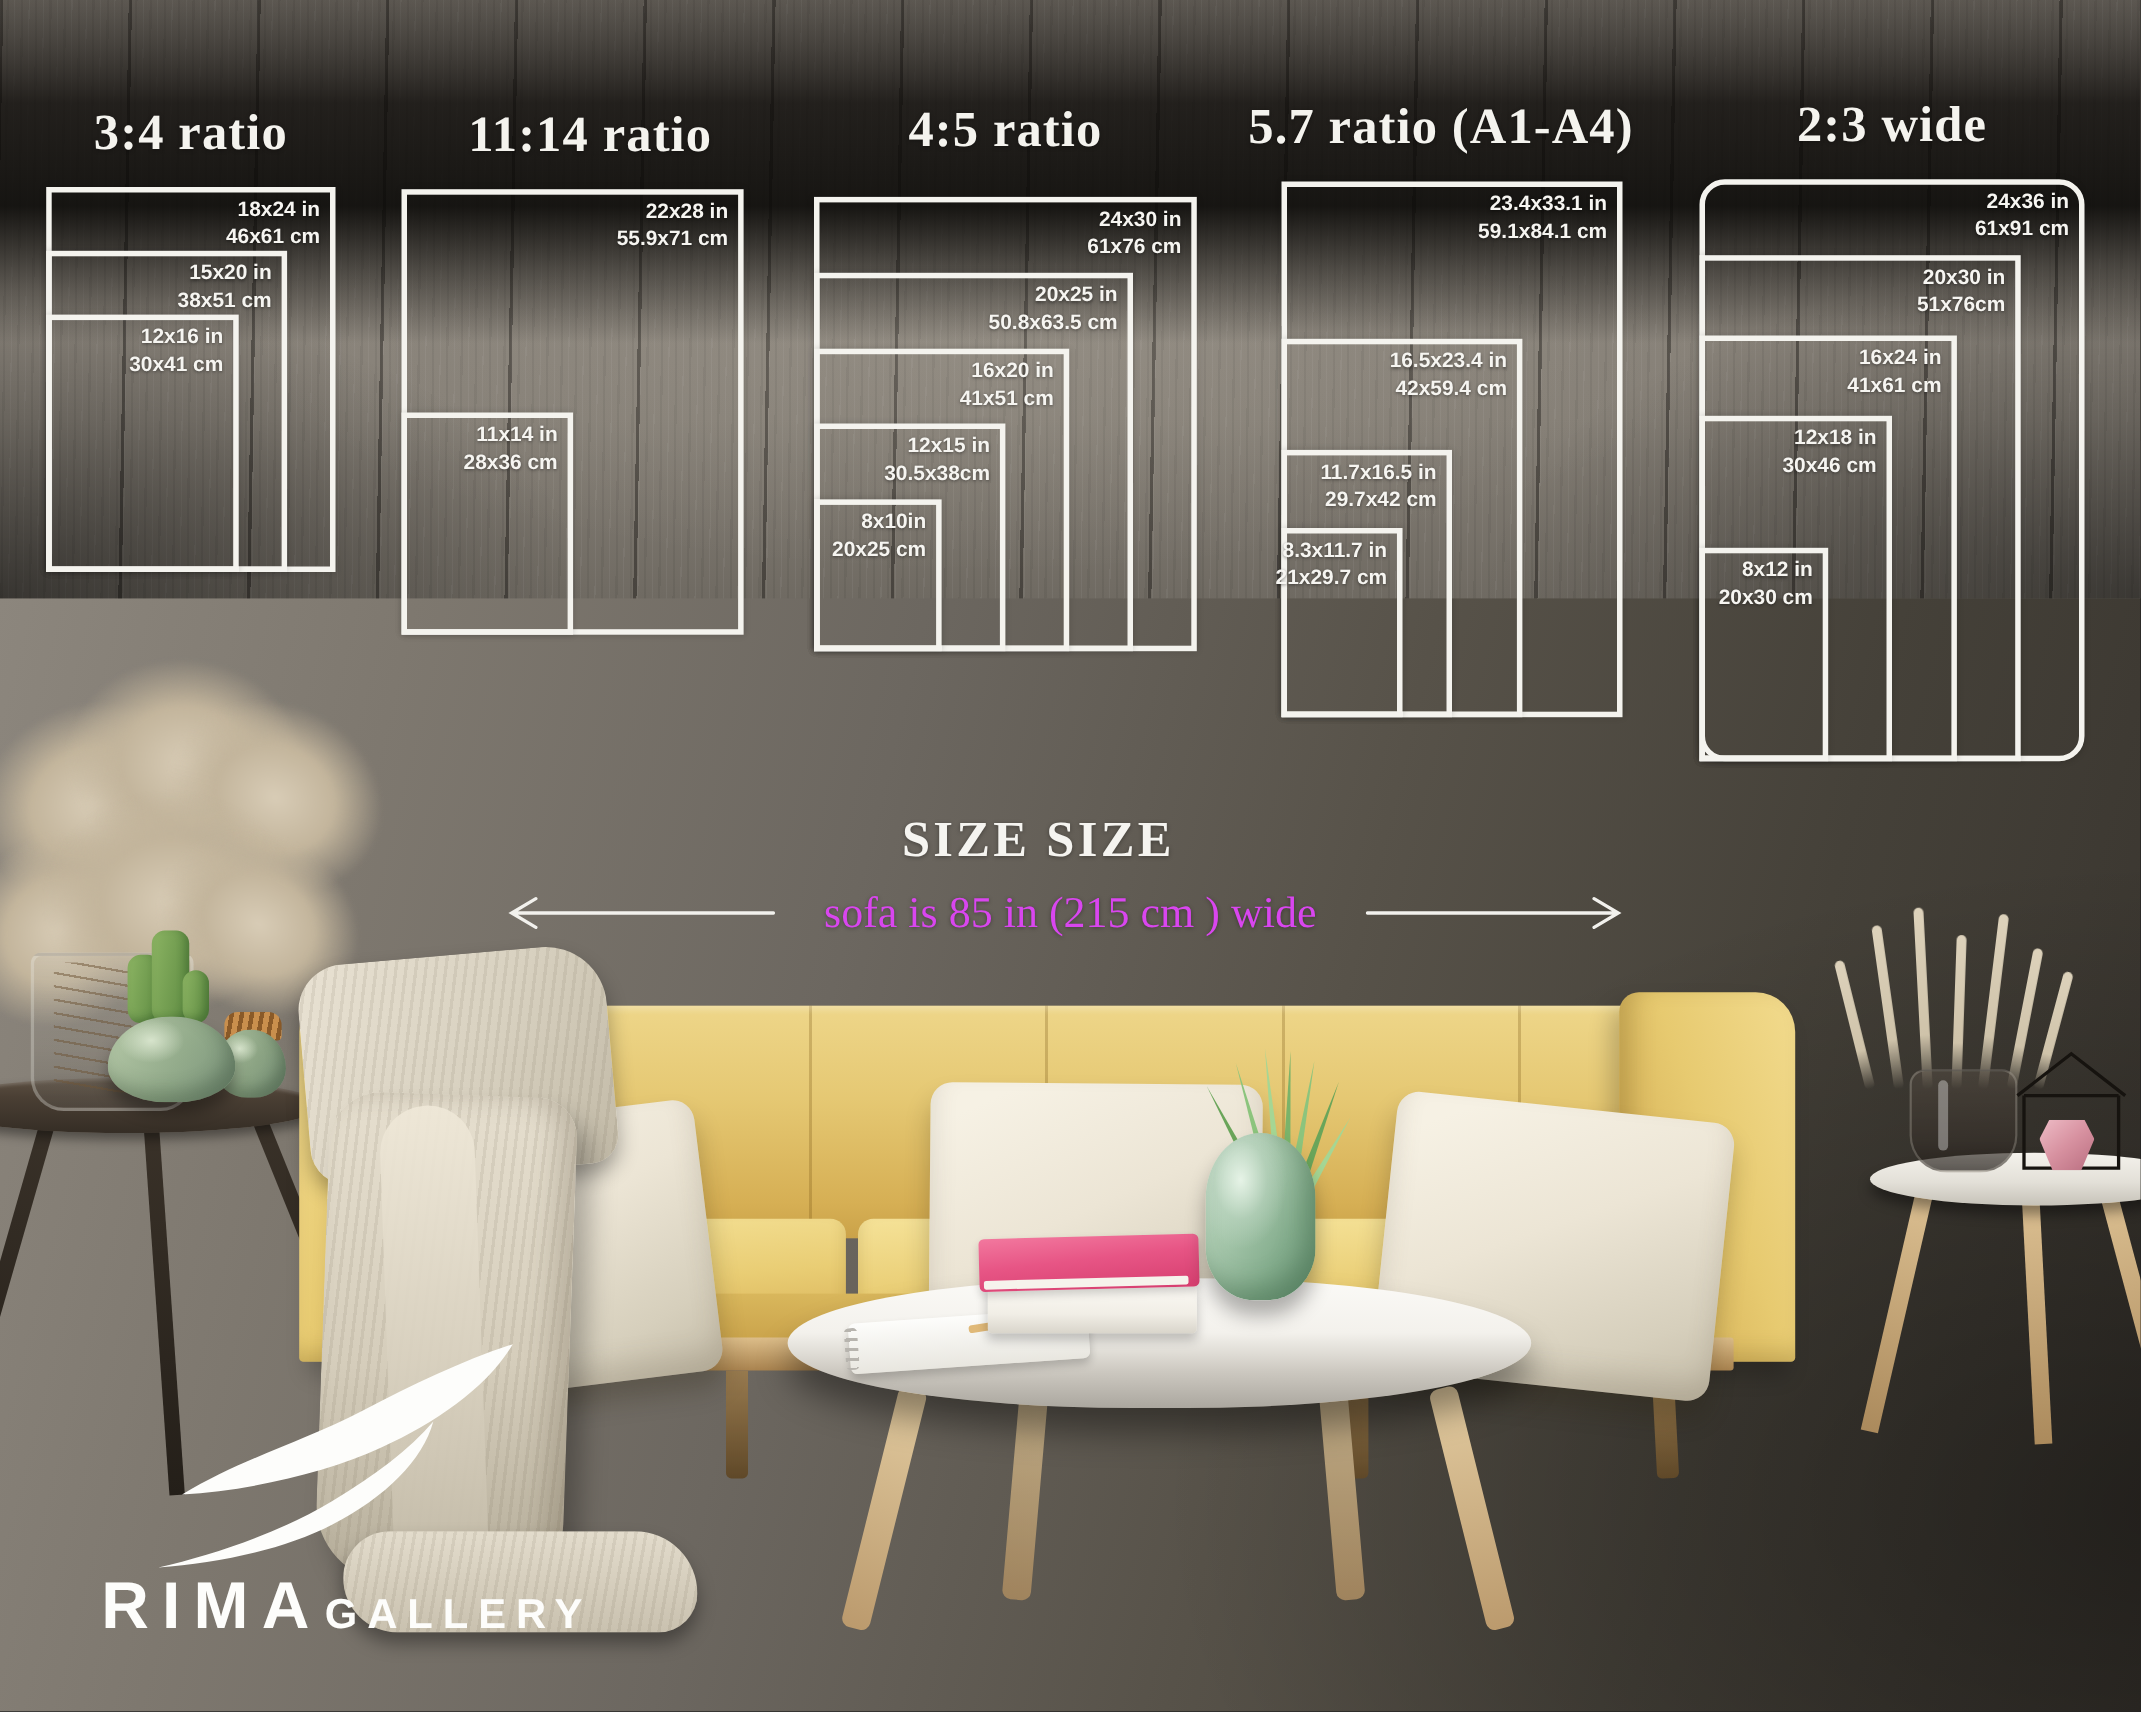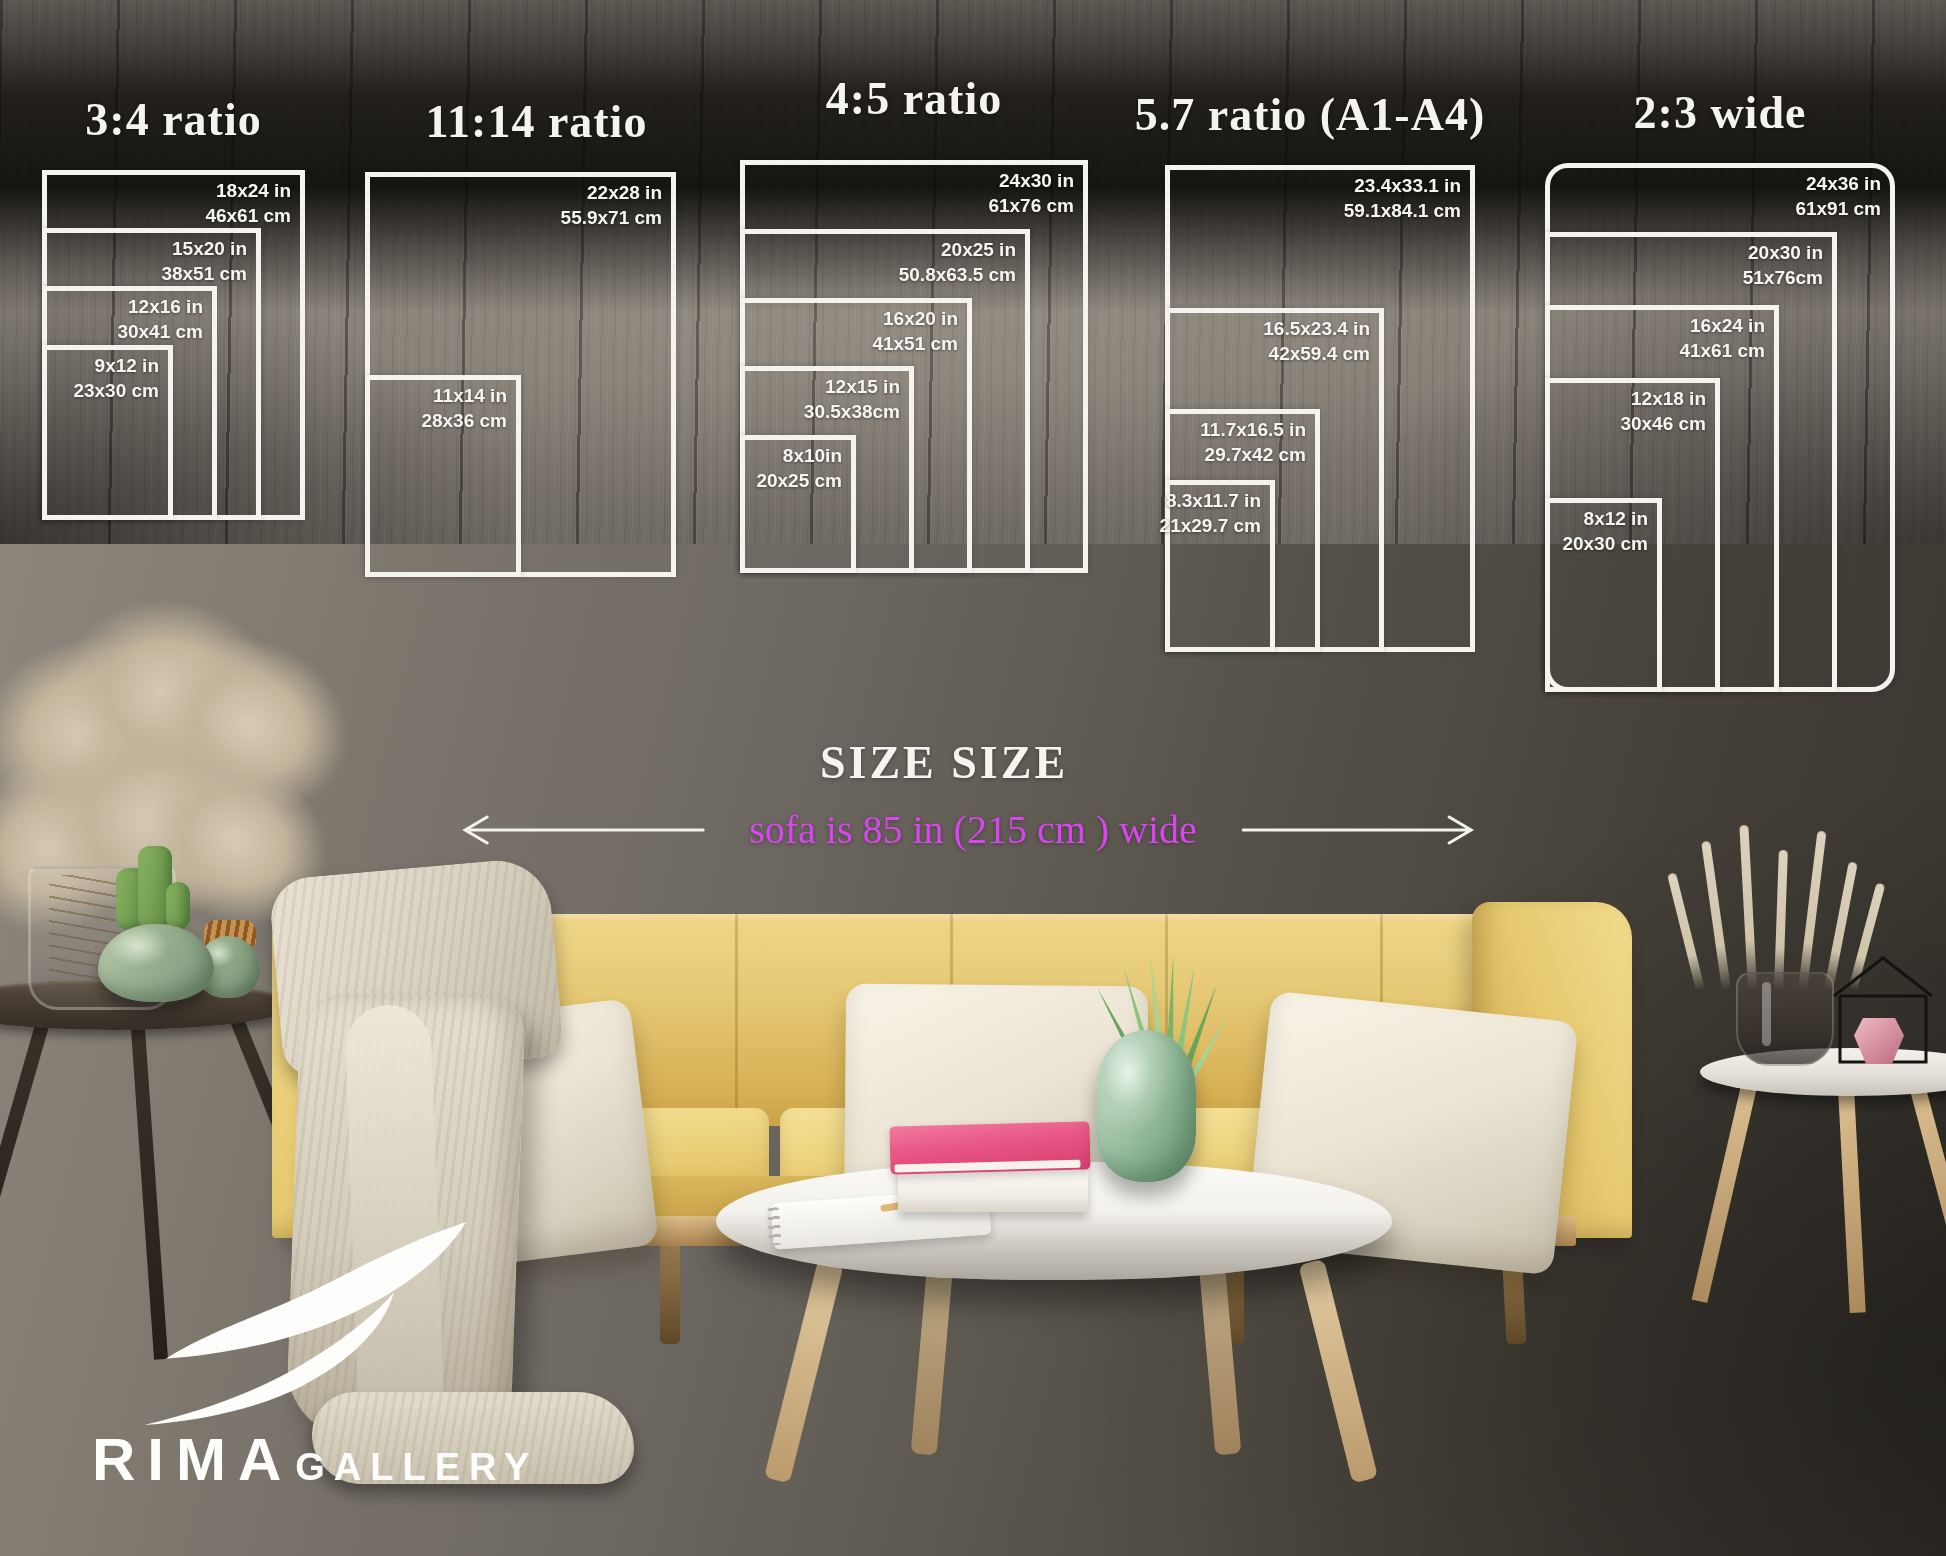--- a/index.html
+++ b/index.html
@@ -228,43 +228,37 @@
             <div>15x20 in</div>
             <div>38x51 cm</div>
           </div>
         </div>
         <div class="size-rect" style="width: 175px; height: 234px; z-index: 3;">
           <div class="size-label">
             <div>12x16 in</div>
             <div>30x41 cm</div>
           </div>
         </div>
-        <div class="size-rect" style="width: 131px; height: 175px; z-index: 4;">
-          <div class="size-label">
-            <div>9x12 in</div>
-            <div>23x30 cm</div>
-          </div>
-        </div>
       </div>
       <div class="ratio-group" style="left: 365px; top: 172px; width: 311px; height: 405px;">
         <div class="ratio-title" style="margin-left: 16px;">11:14 ratio</div>
         <div class="size-rect" style="width: 311px; height: 405px; z-index: 1;">
           <div class="size-label">
             <div>22x28 in</div>
             <div>55.9x71 cm</div>
           </div>
         </div>
         <div class="size-rect" style="width: 156px; height: 202px; z-index: 2;">
           <div class="size-label">
             <div>11x14 in</div>
             <div>28x36 cm</div>
           </div>
         </div>
       </div>
-      <div class="ratio-group" style="left: 740px; top: 149px; width: 348px; height: 424px;">
+      <div class="ratio-group" style="left: 740px; top: 168px; width: 348px; height: 424px;">
         <div class="ratio-title" style="margin-left: 0px;">4:5 ratio</div>
         <div class="size-rect" style="width: 348px; height: 413px; z-index: 1;">
           <div class="size-label">
             <div>24x30 in</div>
             <div>61x76 cm</div>
           </div>
         </div>
         <div class="size-rect" style="width: 290px; height: 344px; z-index: 2;">
           <div class="size-label">
             <div>20x25 in</div>

